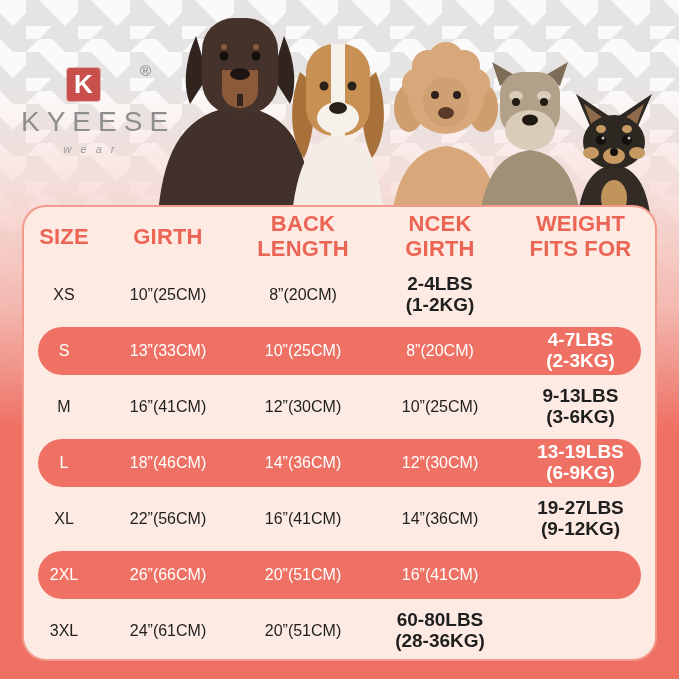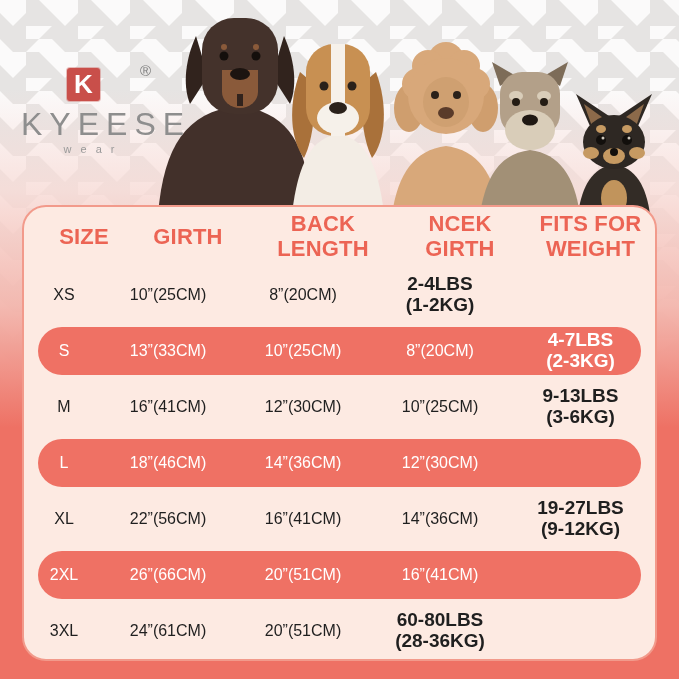--- a/index.html
+++ b/index.html
@@ -27,38 +27,38 @@
   .logo-mark{
     position:absolute;left:53px;top:8px;width:33px;height:33px;
     background:#c94f4a;border-radius:3px;
     display:flex;align-items:center;justify-content:center;
     color:#fff;font-size:26px;font-weight:bold;
     box-shadow:0 0 0 1px rgba(201,79,74,0.35);
   }
   .logo-reg{position:absolute;left:126px;top:2px;font-size:15px;color:#7d7d7d;}
   .logo-name{
     position:absolute;left:0;top:46px;width:150px;text-align:center;
-    font-size:32px;color:#8e8e8e;letter-spacing:7px;text-indent:7px;font-weight:400;
+    font-size:28px;color:#8e8e8e;letter-spacing:7px;text-indent:7px;font-weight:400;
   }
   .logo-sub{
     position:absolute;left:0;top:83px;width:150px;text-align:center;
-    font-size:11px;color:#9a9a9a;letter-spacing:9px;text-indent:9px;
+    font-size:11px;color:#9a9a9a;letter-spacing:9px;text-indent:9px;font-style:italic;
   }
   
   .panel{
     position:absolute;left:22px;top:205px;width:635px;height:456px;z-index:4;
     background:#fdeae2;border:2px solid #f29a8b;border-radius:24px;
     box-sizing:border-box;overflow:hidden;
   }
   .thead,.trow{
     display:grid;
     grid-template-columns:80px 128px 142px 132px auto;
     align-items:center;
   }
-  .thead{height:60px;color:#ec6454;font-weight:bold;padding-left:20px;}
+  .thead{height:60px;color:#ec6454;font-weight:bold;}
   .hcell{display:flex;flex-direction:column;align-items:center;justify-content:center;
     font-size:22px;line-height:1.13;letter-spacing:0.2px;text-align:center;}
   .trow{height:56px;position:relative;color:#1f1f1f;}
   .trow.hl::before{
     content:"";position:absolute;left:14px;right:14px;top:4px;bottom:4px;
     background:#ef7164;border-radius:26px;z-index:0;
   }
   .trow.hl .cell{color:#ffffff;}
   .cell{
     position:relative;z-index:1;text-align:center;font-size:16px;line-height:1.1;
@@ -192,22 +192,22 @@
       </div>
       <div class="hcell">
         <span>BACK</span>
         <span>LENGTH</span>
       </div>
       <div class="hcell">
         <span>NCEK</span>
         <span>GIRTH</span>
       </div>
       <div class="hcell">
+        <span>WEIGHT</span>
         <span>FITS FOR</span>
-        <span>WEIGHT</span>
       </div>
     </div>
 
     <div class="trow">
       <div class="cell">XS</div>
       <div class="cell">10”(25CM)</div>
       <div class="cell">8”(20CM)</div>
       <div class="cell weight">
         <span>2-4LBS</span>
         <span>(1-2KG)</span>
@@ -234,20 +234,24 @@
         <span>9-13LBS</span>
         <span>(3-6KG)</span>
       </div>
     </div>
 
     <div class="trow hl">
       <div class="cell">L</div>
       <div class="cell">18”(46CM)</div>
       <div class="cell">14”(36CM)</div>
       <div class="cell">12”(30CM)</div>
+      <div class="cell weight">
+        <span>13-19LBS</span>
+        <span>(6-9KG)</span>
+      </div>
     </div>
 
     <div class="trow">
       <div class="cell">XL</div>
       <div class="cell">22”(56CM)</div>
       <div class="cell">16”(41CM)</div>
       <div class="cell">14”(36CM)</div>
       <div class="cell weight">
         <span>19-27LBS</span>
         <span>(9-12KG)</span>

